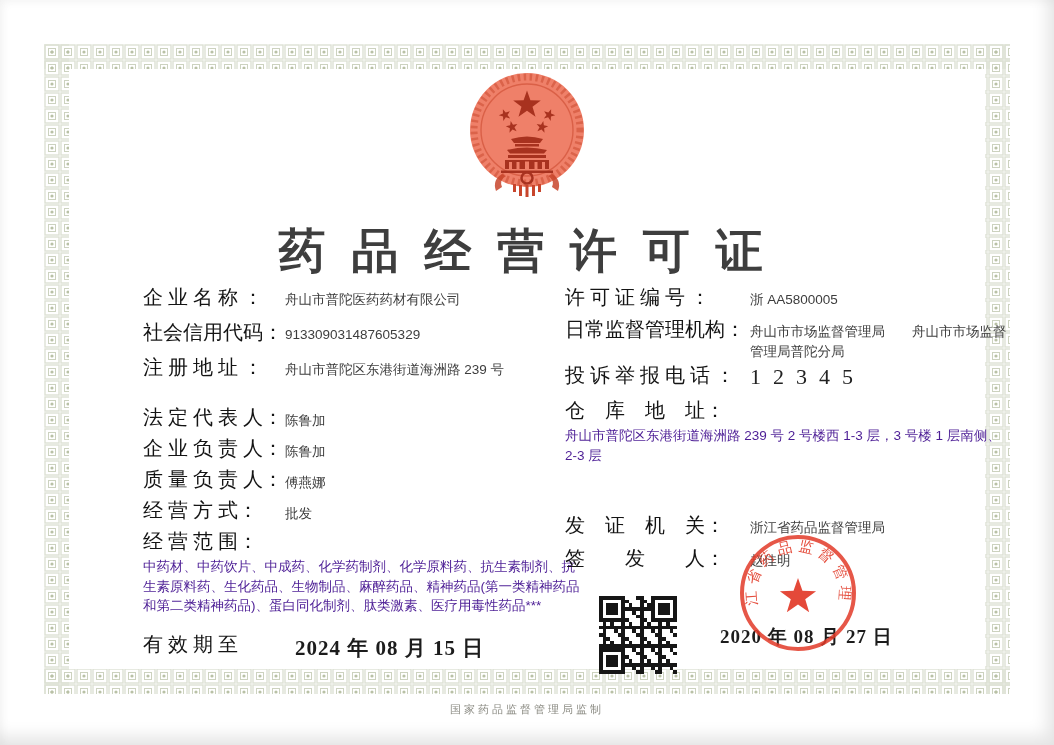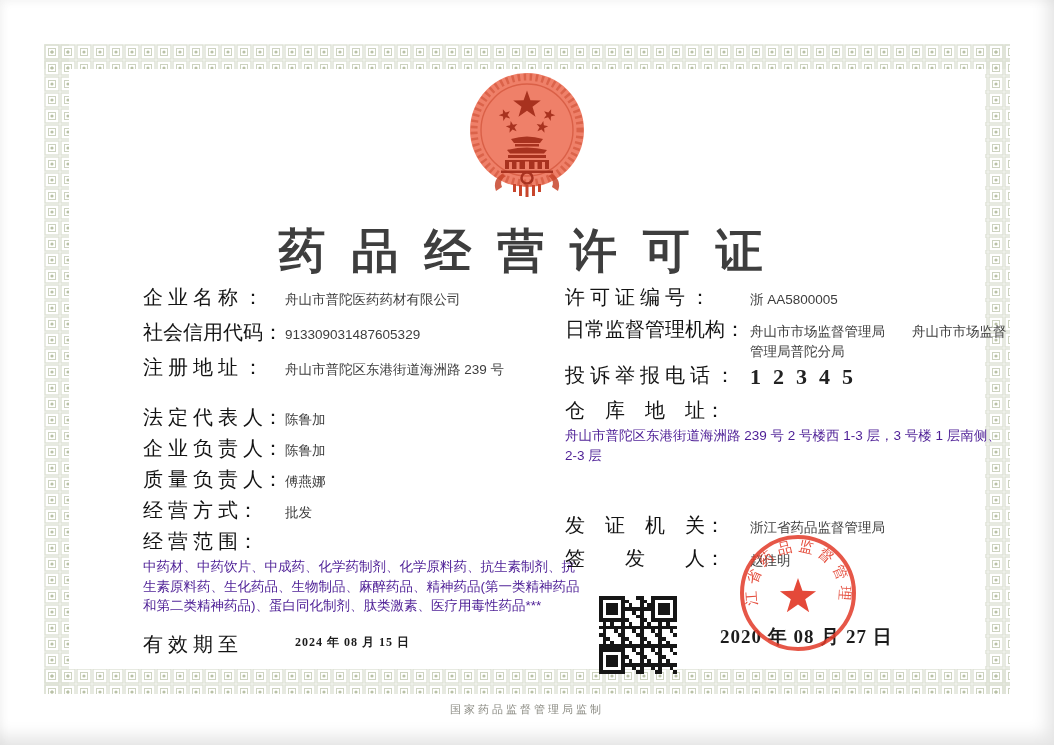--- a/index.html
+++ b/index.html
@@ -18,30 +18,30 @@
   .col-left{position:absolute; left:143px; top:283px; width:450px;}
   .col-right{position:absolute; left:565px; top:283px; width:450px;}
   .row{display:flex; align-items:flex-start;}
   .lbl{
     font-family:"Liberation Serif", serif; font-weight:normal; font-size:20px;
     color:#141414; line-height:28px; white-space:nowrap; flex:none;
   }
   .col-left .lbl{width:142px;}
   .col-right .lbl{width:185px;}
   .val{font-size:13.5px; color:#3d3d3d; line-height:1.45; padding-top:7px;}
-  .mb7{margin-bottom:7px;} .mb4{margin-bottom:4px;} .mb3{margin-bottom:3px;} .mb6{margin-bottom:6px;} .mb9{margin-bottom:5px;}
+  .mb7{margin-bottom:7px;} .mb4{margin-bottom:4px;} .mb3{margin-bottom:3px;align-items:flex-end;} .mb6{margin-bottom:6px;} .mb9{margin-bottom:5px;}
   .sp22{height:22px;} .sp14{height:14px;} .sp46{height:46px;}
   .para{font-size:13.5px; color:#4c1d95; line-height:1.45; width:445px; margin-top:2px;}
   .supervision-val{width:262px;}
   .phone-val{
-    font-weight:bold; font-size:22px; letter-spacing:12px; color:#222;
+    font-weight:normal; font-size:22px; letter-spacing:12px; color:#222;
     padding-top:3px; font-family:"Liberation Serif", serif;
   }
   .date-val{
-    font-family:"Liberation Serif", serif; font-weight:bold; font-size:12px;
+    font-family:"Liberation Serif", serif; font-weight:bold; font-size:21px;
     color:#1c1c1c; letter-spacing:1px; padding-top:4px; padding-left:10px;
   }
   .issue-date{
     position:absolute; left:720px; top:624px;
     font-family:"Liberation Serif", serif; font-weight:bold; font-size:19px;
     color:#1c1c1c; letter-spacing:1px;
   }
   .qr{position:absolute; left:599px; top:596px; width:78px; height:78px;}
   .seal{position:absolute; left:735px; top:530px; width:126px; height:126px; pointer-events:none;}
   .footer{

